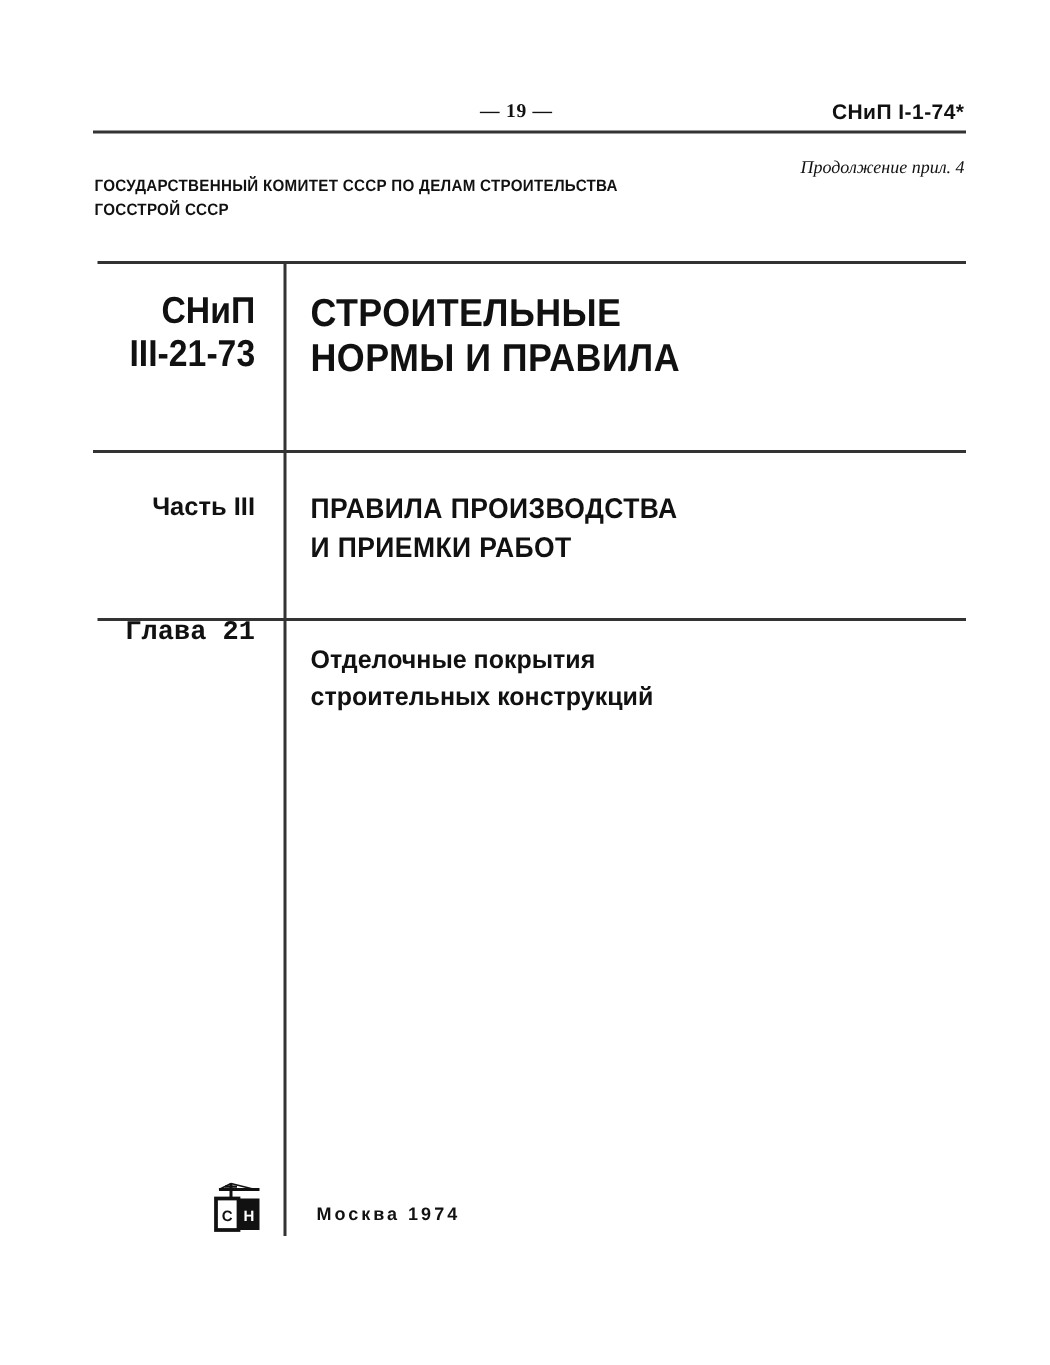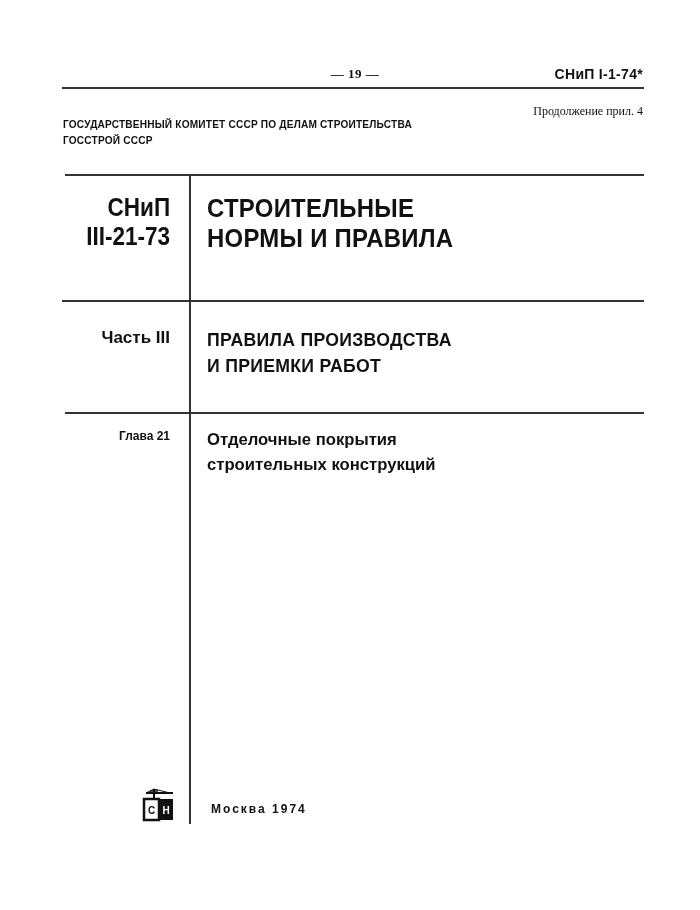--- a/index.html
+++ b/index.html
@@ -13,40 +13,40 @@
       position: relative;
       overflow: hidden;
       color: #111111;
       font-family: "Liberation Sans", sans-serif;
     }
     .abs { position: absolute; }
 
     
     .page-number {
       left: 320px; top: 66px; width: 70px;
-      text-align: center;
       font-family: "Liberation Serif", serif;
       font-weight: bold;
       font-size: 13px;
       letter-spacing: 0.5px;
     }
     .doc-code {
       right: 57px; top: 66px;
       font-family: Liberation Sans, sans-serif;
       font-weight: bold;
       font-size: 14px;
       letter-spacing: 0.3px;
     }
     .hrule {
       height: 0;
       border-top: 2px solid #333333;
     }
     .continuation {
       right: 57px; top: 104px;
       font-family: "Liberation Serif", serif;
+      font-style: italic;
       font-size: 12px;
     }
     .committee {
       left: 63px; top: 116px;
       font-family: "Liberation Sans", sans-serif;
       font-weight: bold;
       font-size: 11px;
       line-height: 16px;
       letter-spacing: 0.2px;
       transform: scaleX(0.92);
@@ -74,23 +74,24 @@
       transform: scaleX(0.9);
       transform-origin: right top;
     }
     .part-label {
       top: 328px;
       font-size: 17px;
       line-height: 20px;
       margin-left: 16px;
     }
     .chapter-label {
-      top: 426px;
-      font-size: 12px;
+      top: 412px;
+      font-size: 18px;
       line-height: 20px;
+      font-family: Liberation Mono, monospace;
     }
 
     
     .right-title {
       left: 207px;
       font-weight: bold;
       white-space: nowrap;
     }
     .main-title {
       top: 193px;

